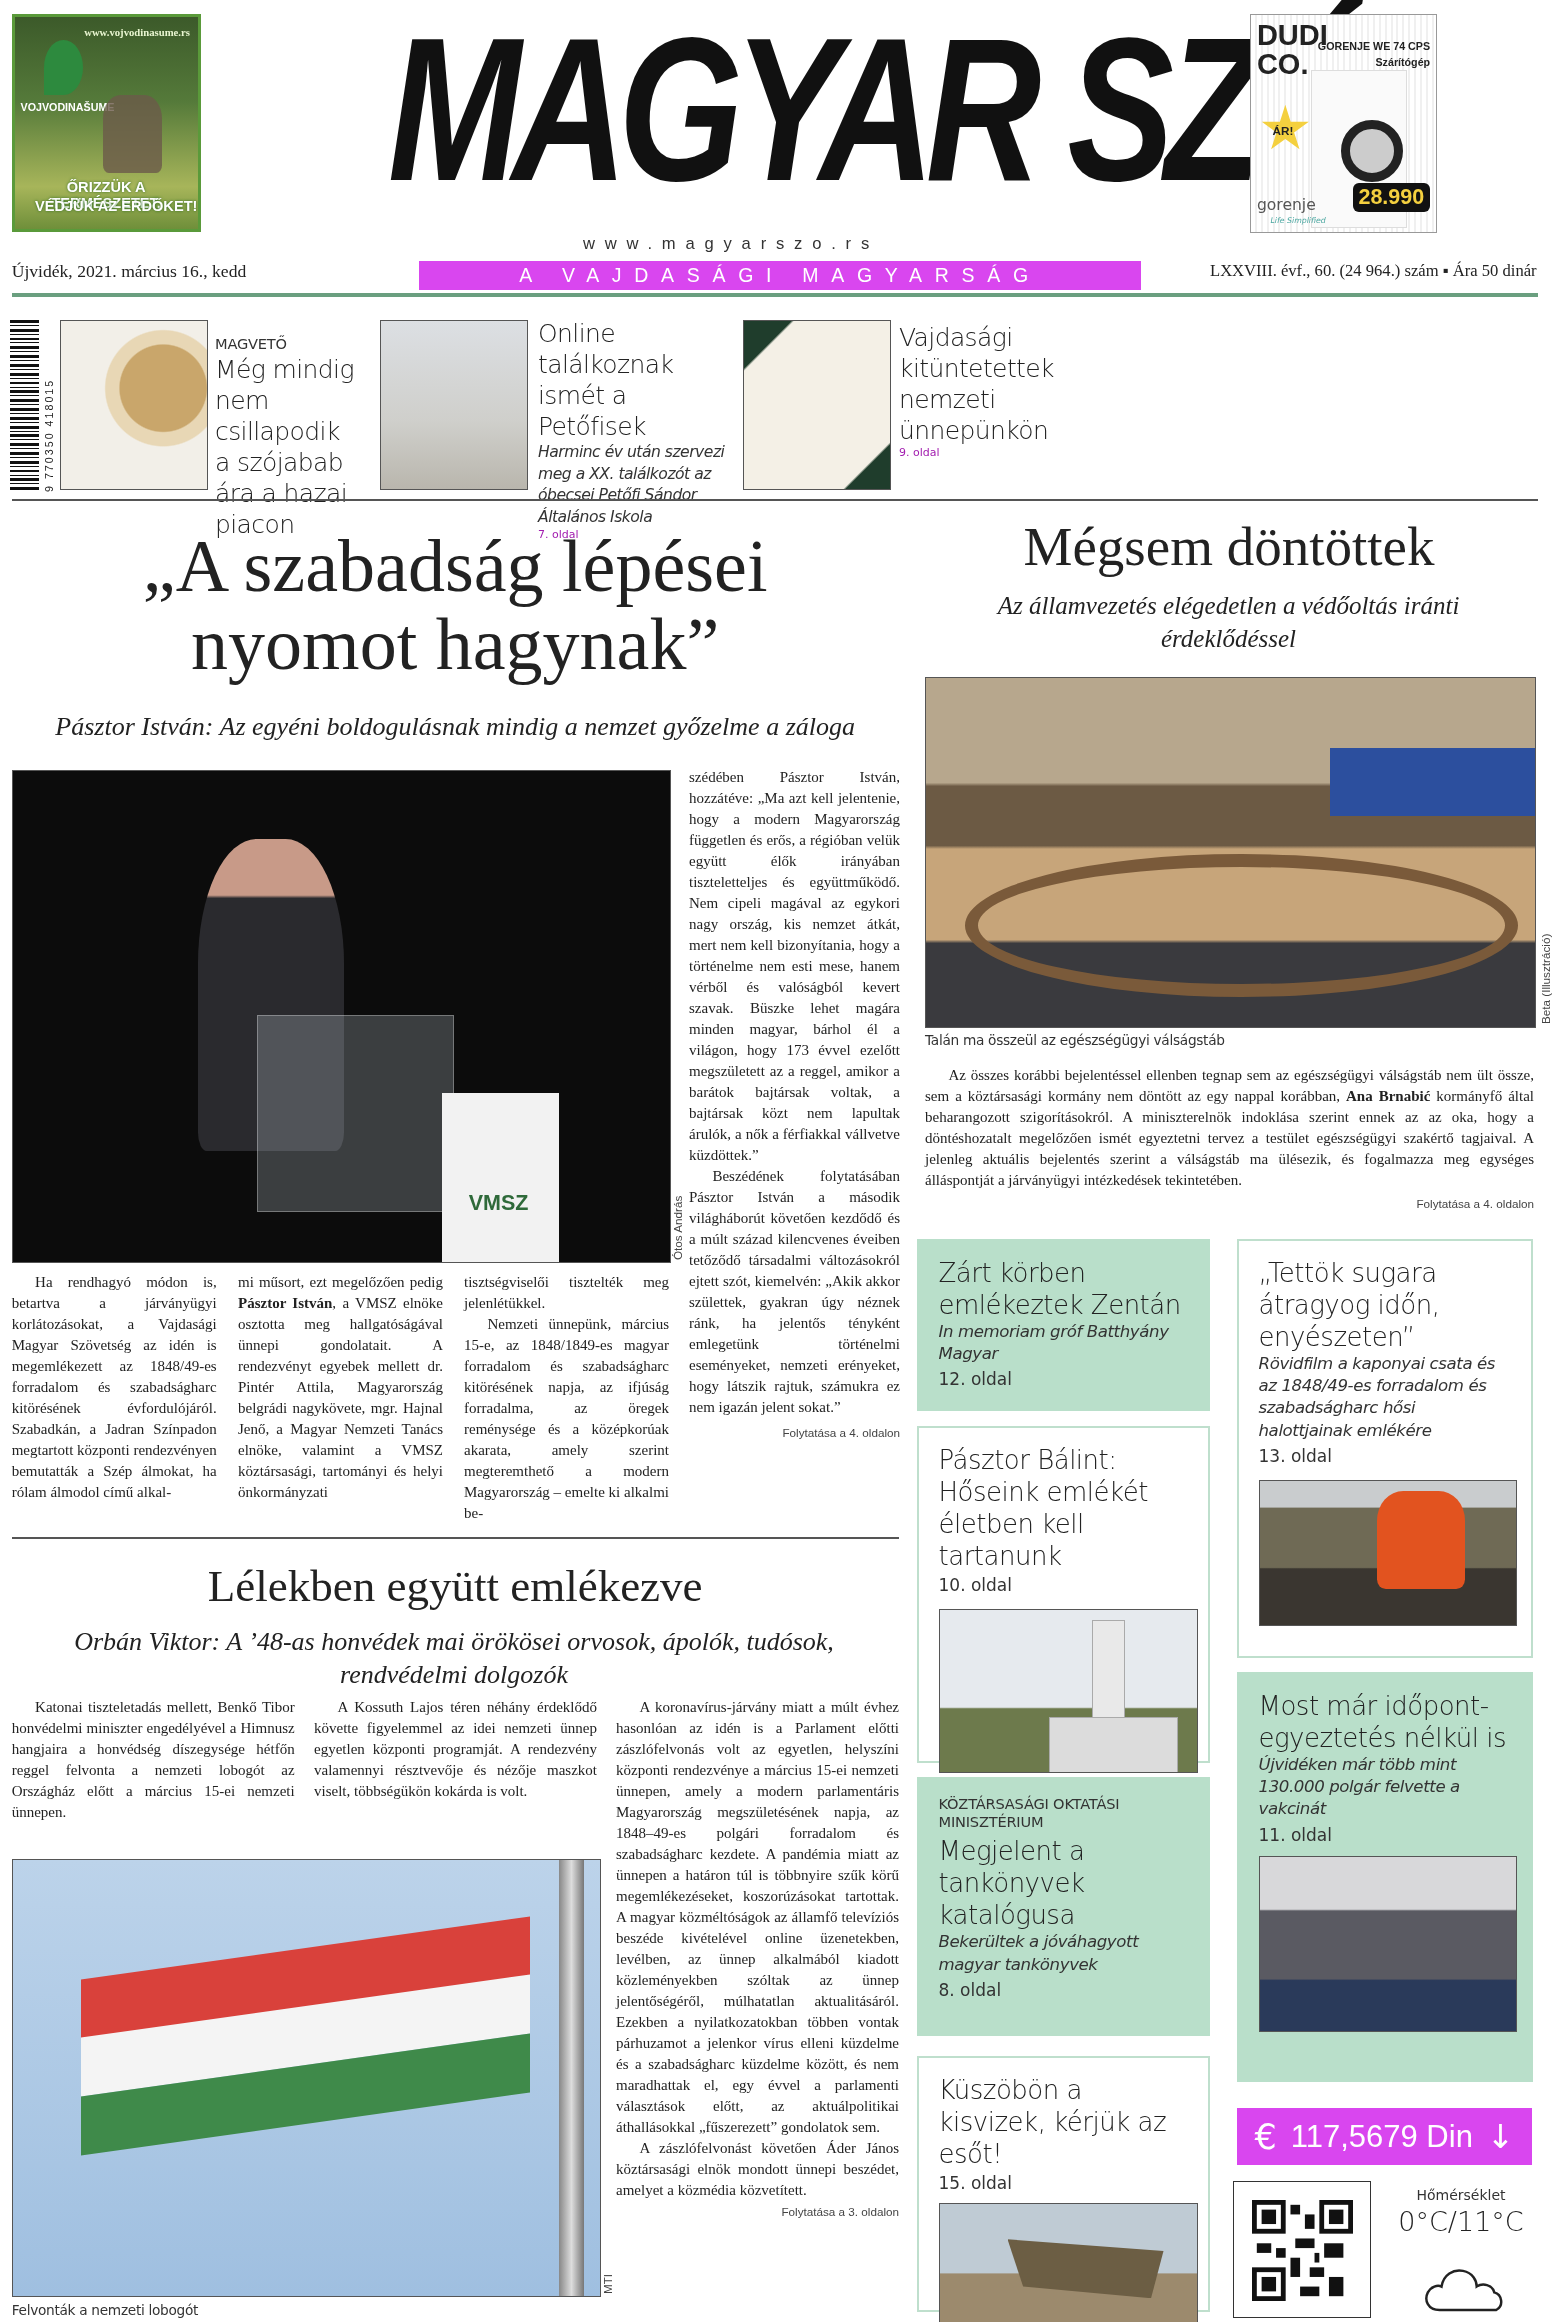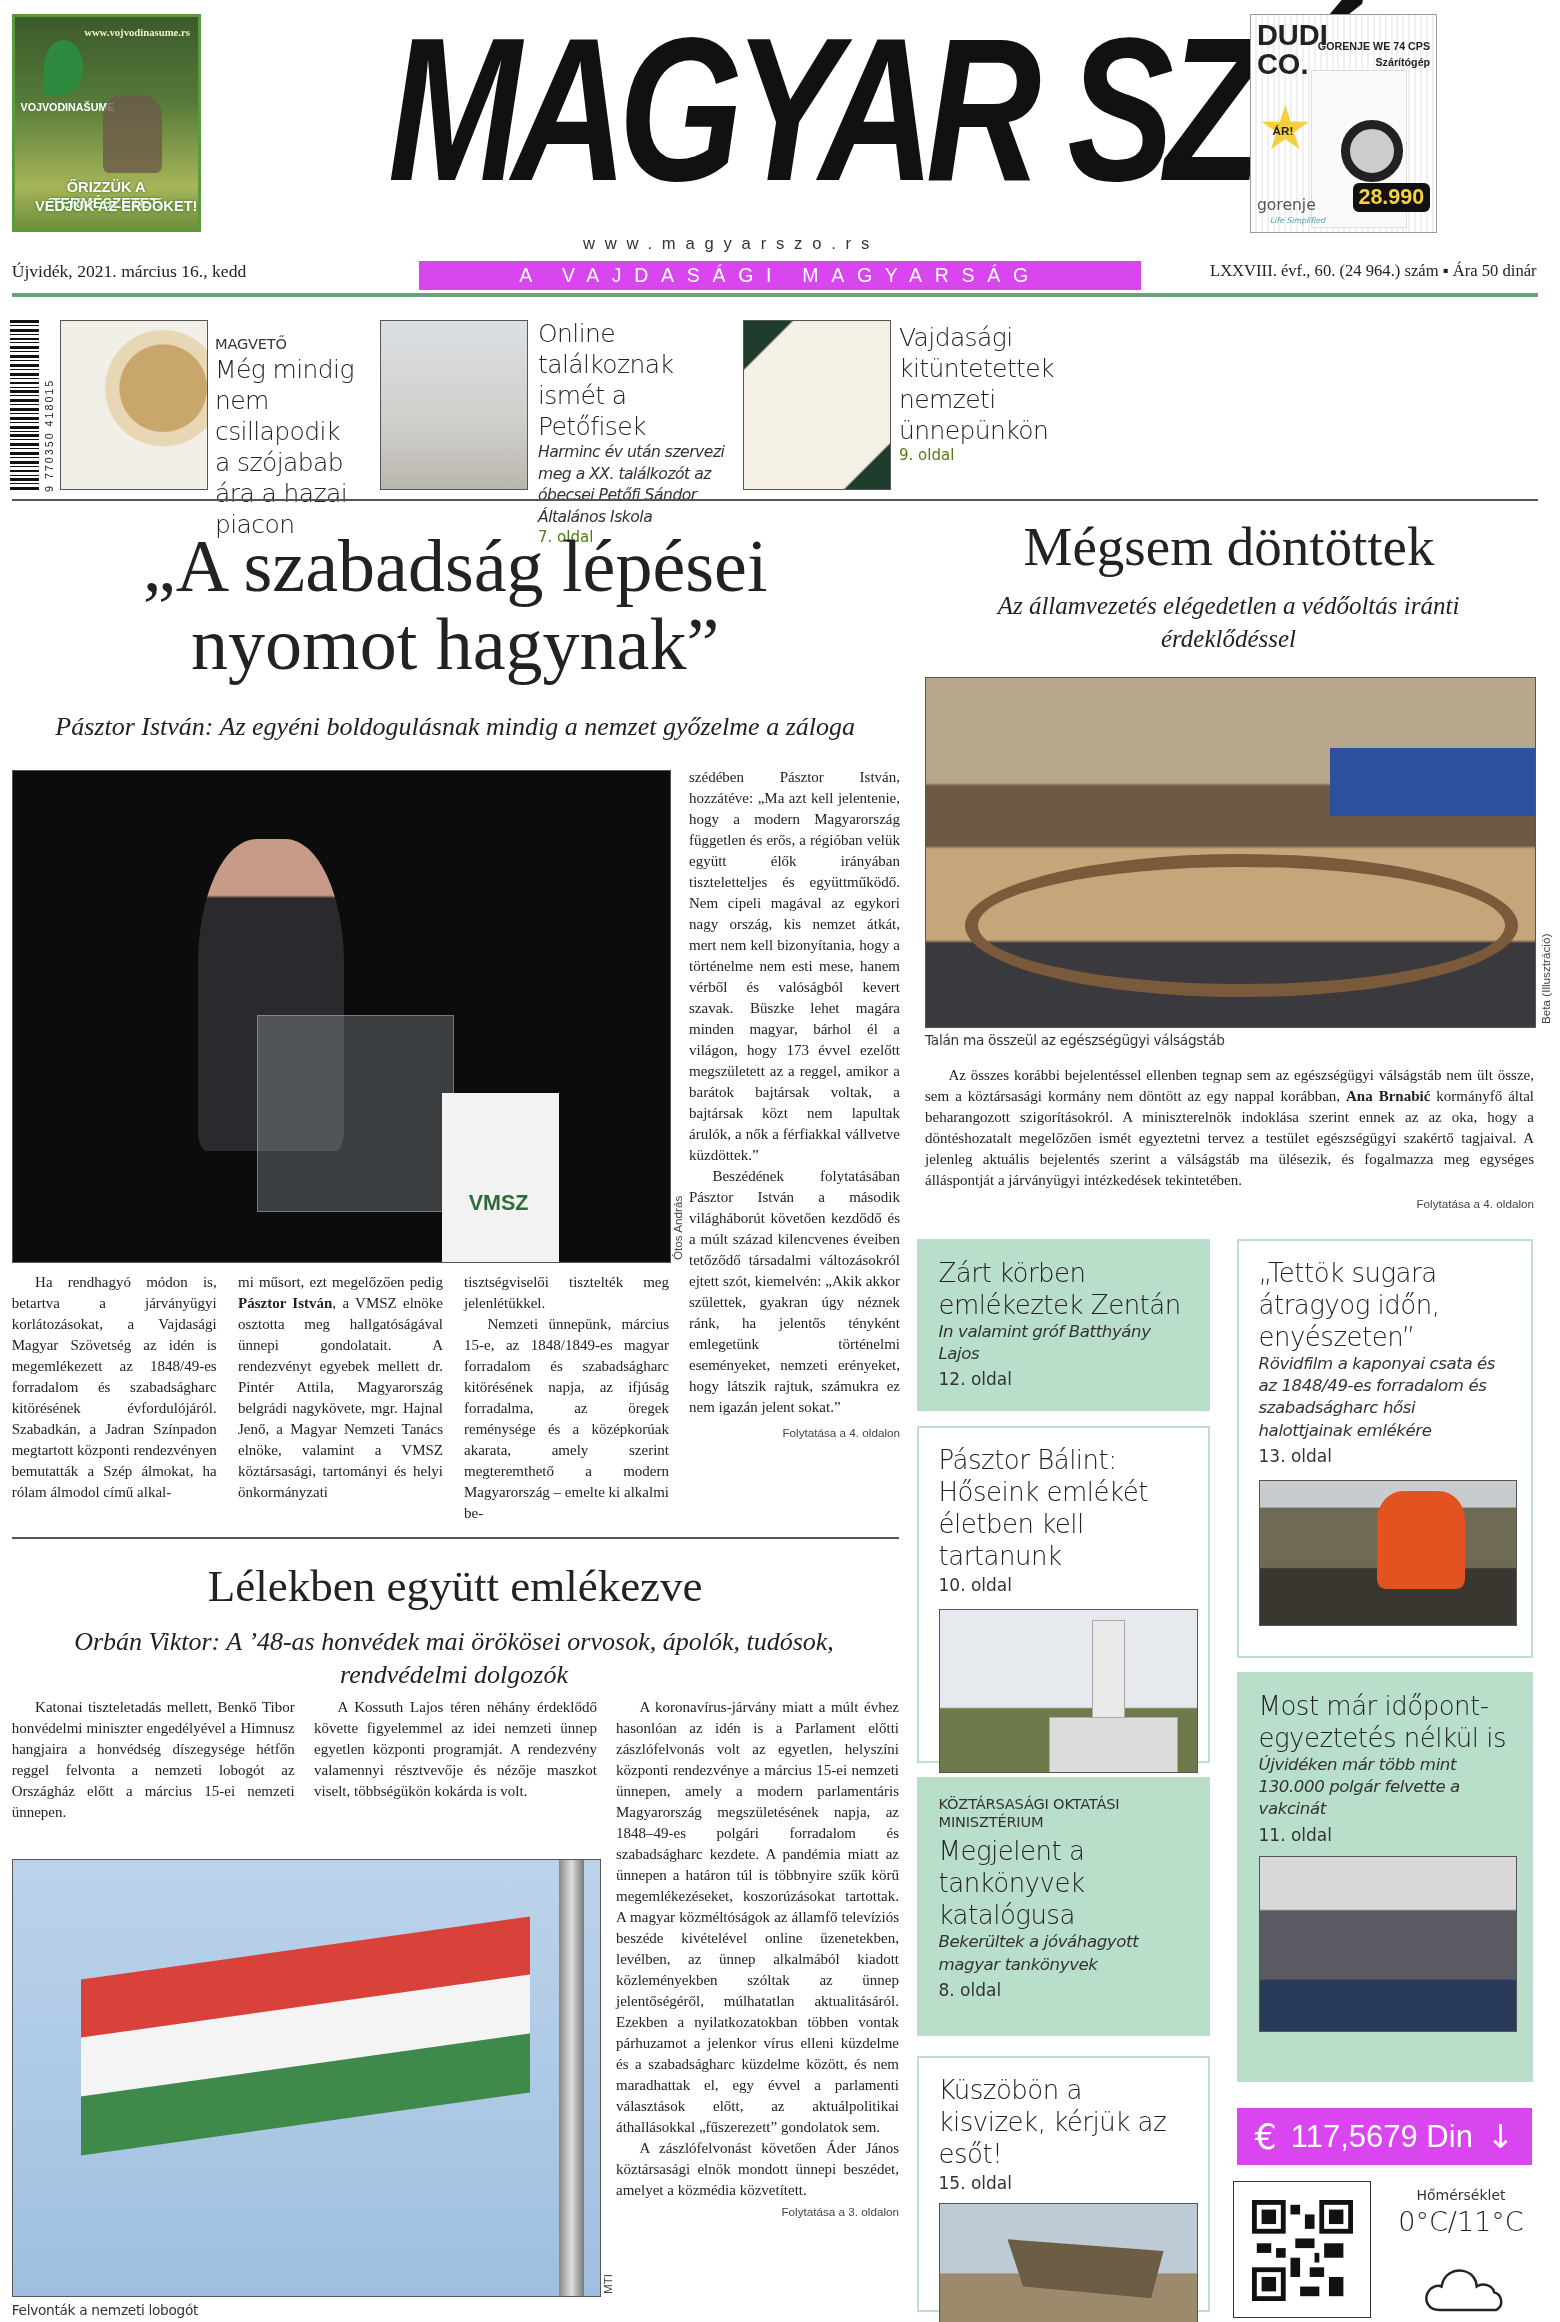--- a/index.html
+++ b/index.html
@@ -18,21 +18,21 @@
   .body-text p.noind{text-indent:0;}
   .cont{font-family:"Liberation Sans",sans-serif;font-size:11.7px;color:#444;text-align:right;}
   .box{position:absolute;box-sizing:border-box;border:2.9px solid #bfdfcd;padding:15.6px 19.5px;}
   .box.fill{background:#b9dfca;border-color:#b9dfca;}
   .box h3{font-family:"DejaVu Sans",sans-serif;font-weight:300;font-size:26px;line-height:32px;margin:0;color:#222;letter-spacing:-0.5px;}
   .box .sub{font-family:"DejaVu Sans",sans-serif;font-style:italic;font-size:16.6px;line-height:22.4px;color:#333;letter-spacing:-0.4px;}
   .box .pg{font-family:"DejaVu Sans",sans-serif;font-size:17px;color:#333;margin-top:3.9px;}
   .kicker{font-family:"DejaVu Sans",sans-serif;font-size:14.6px;color:#333;text-transform:uppercase;letter-spacing:-0.2px;line-height:18.5px;}
   .teaser h3{font-family:"DejaVu Sans",sans-serif;font-weight:300;font-size:25px;line-height:31px;margin:0;color:#222;letter-spacing:-0.6px;}
   .teaser .sub{font-family:"DejaVu Sans",sans-serif;font-style:italic;font-size:15.6px;line-height:21.5px;color:#333;letter-spacing:-0.5px;}
-  .teaser .pg{font-family:"DejaVu Sans",sans-serif;font-size:15px;color:#4d7c0f;}
+  .teaser .pg{font-family:"DejaVu Sans",sans-serif;font-size:11px;color:#a21caf;}
   .credit{position:absolute;font-family:"Liberation Sans",sans-serif;font-size:11.7px;color:#444;transform:rotate(-90deg);transform-origin:left top;white-space:nowrap;}
   .caption{font-family:"DejaVu Sans",sans-serif;font-size:13.7px;color:#333;letter-spacing:-0.3px;}
 </style>
 </head>
 <body>
 
 <div class="abs" style="left:11.7px;top:13.7px;width:189px;height:218px;background:linear-gradient(180deg,#3c5a2a 0%,#557a3a 40%,#a7b55a 80%,#6f8f3a 100%);border:3.9px solid #5a9a3a;box-sizing:border-box;overflow:hidden;">
   <div class="serif" style="position:absolute;right:7.8px;top:9.8px;font-size:10.7px;font-weight:bold;color:#e8f5d0;">www.vojvodinasume.rs</div>
   <div style="position:absolute;left:29px;top:23.4px;width:39px;height:55px;background:#2d8a3e;border-radius:50% 50% 50% 0;"></div>
   <div class="cond" style="position:absolute;left:5.9px;top:84px;font-size:10.7px;font-weight:bold;color:#fff;">VOJVODINAŠUME</div>
@@ -132,21 +132,21 @@
 <div class="credit" style="left:1539px;top:1024px;">Beta (Illusztráció)</div>
 <div class="abs caption" style="left:925px;top:1032px;">Talán ma összeül az egészségügyi válságstáb</div>
 
 <div class="abs body-text" style="left:925px;top:1065px;width:609px;font-size:15px;line-height:21px;">
   <p><span>Az összes korábbi bejelentéssel ellenben tegnap sem az egészségügyi válságstáb nem ült össze, sem a köztársasági kormány nem döntött az egy nappal korábban, </span><b>Ana Brnabić</b><span> kormányfő által beharangozott szigorításokról. A miniszterelnök indoklása szerint ennek az az oka, hogy a döntéshozatalt megelőzően ismét egyeztetni tervez a testület egészségügyi szakértő tagjaival. A jelenleg aktuális bejelentés szerint a válságstáb ma ülésezik, és fogalmazza meg egységes álláspontját a járványügyi intézkedések tekintetében.</span></p>
   <div class="cont" style="margin-top:2px;">Folytatása a 4. oldalon</div>
 </div>
 
 <div class="box fill" style="left:917px;top:1239px;width:293px;height:172px;">
   <h3>Zárt körben emlékeztek Zentán</h3>
-  <div class="sub">In valamint gróf Batthyány Lajos</div>
+  <div class="sub">In memoriam gróf Batthyány Magyar</div>
   <div class="pg">12. oldal</div>
 </div>
 
 <div class="box" style="left:1237px;top:1239px;width:296px;height:419px;">
   <h3>„Tettök sugara átragyog időn, enyészeten”</h3>
   <div class="sub">Rövidfilm a kaponyai csata és az 1848/49-es forradalom és szabadságharc hősi halottjainak emlékére</div>
   <div class="pg">13. oldal</div>
   <div class="photo" style="position:relative;margin-top:13.7px;width:256px;height:144px;background:linear-gradient(180deg,#c9ccce 0 18%,#6f6a55 19% 60%,#3a3630 61%);">
     <div style="position:absolute;left:117px;top:9.8px;width:88px;height:98px;background:#e2531f;border-radius:30% 30% 10% 10%;"></div>
   </div>

